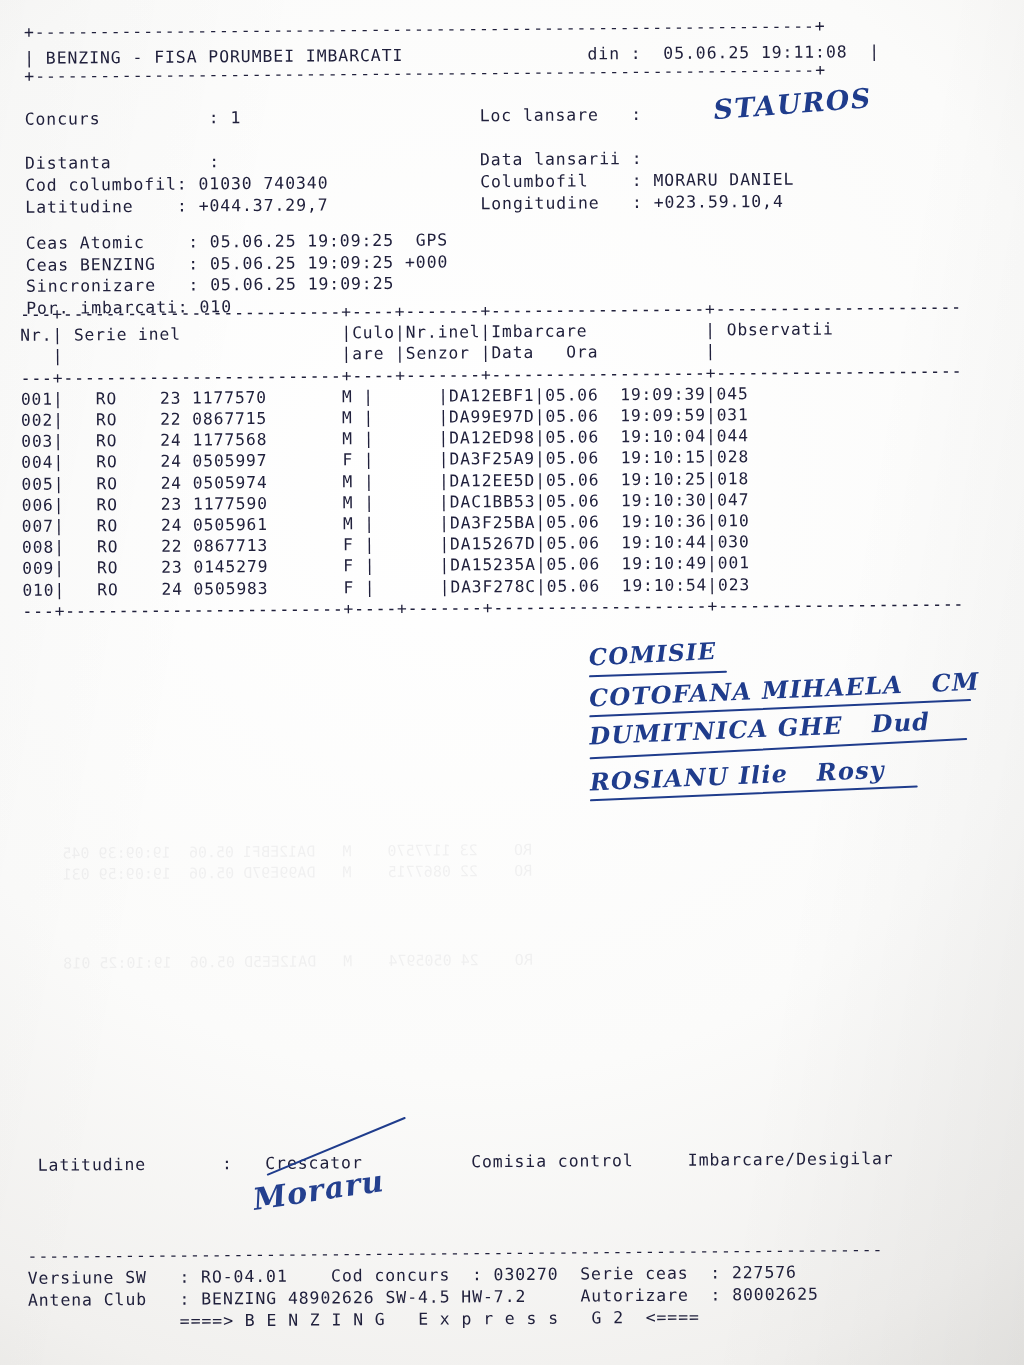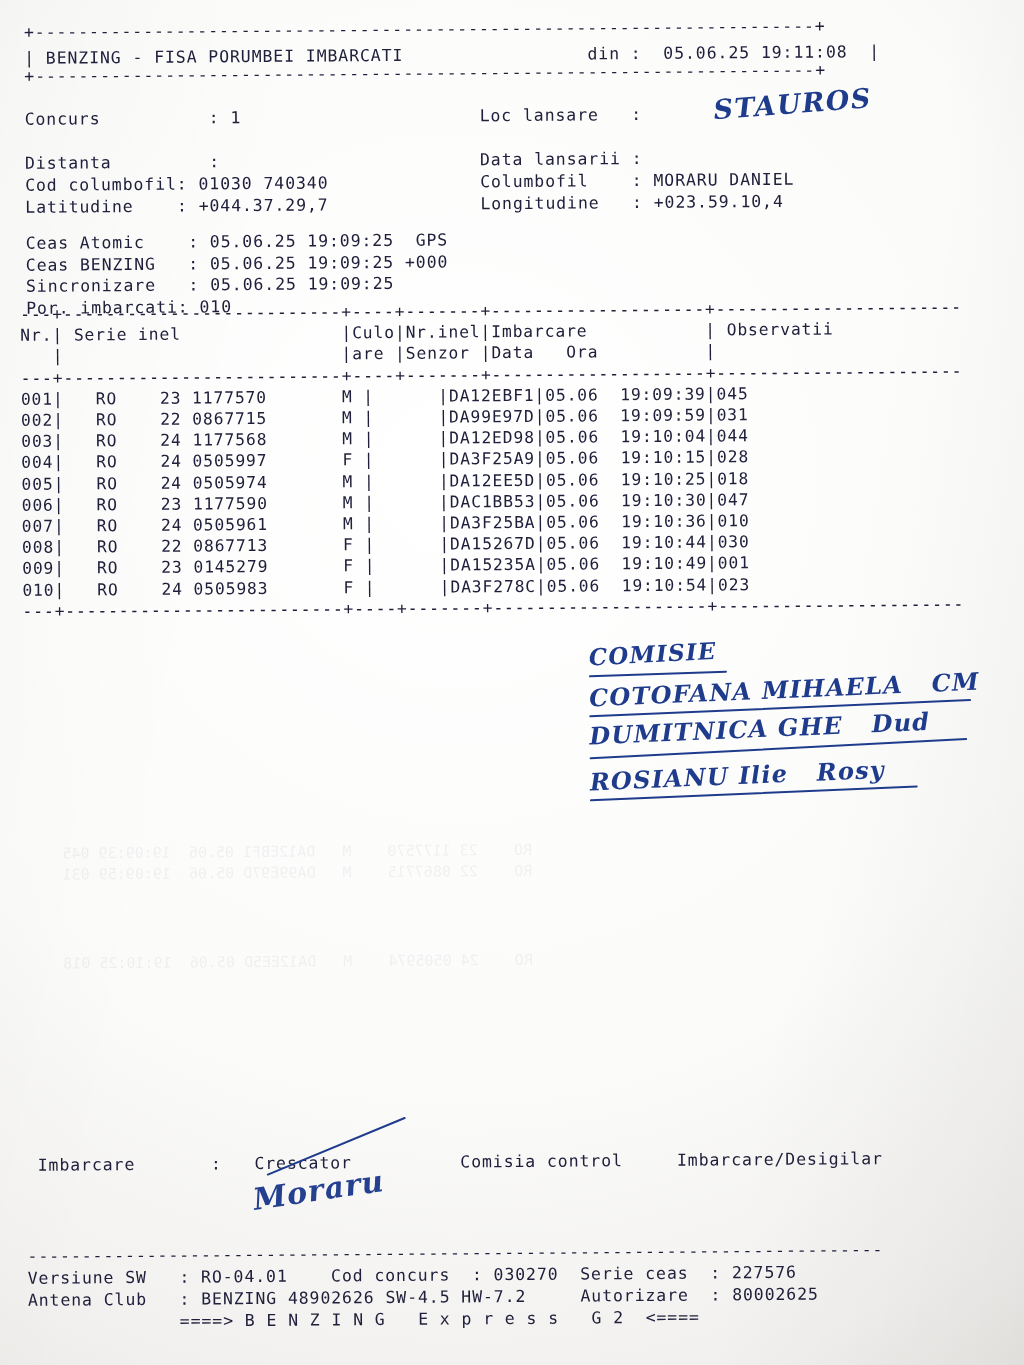--- a/index.html
+++ b/index.html
@@ -225,21 +225,21 @@
 
   <div class="hand" id="hw-comisie-1"><span>COTOFANA MIHAELA</span>   <span>CM</span></div>
   <div class="ink-line" id="ul-row1"></div>
 
   <div class="hand" id="hw-comisie-2"><span>DUMITNICA GHE</span>   <span>Dud</span></div>
   <div class="ink-line" id="ul-row2"></div>
 
   <div class="hand" id="hw-comisie-3"><span>ROSIANU Ilie</span>   <span>Rosy</span></div>
   <div class="ink-line" id="ul-row3"></div>
 
-  <div class="mono blk" id="sig-block"><span> <span>Imbarcare</span>       <span>:</span>   <span>Crescator</span>          <span>Comisia control</span>     <span>Imbarcare/Desigilar</span></span></div>
+  <div class="mono blk" id="sig-block"><span> <span>Latitudine</span>       <span>:</span>   <span>Crescator</span>          <span>Comisia control</span>     <span>Imbarcare/Desigilar</span></span></div>
 
   <div class="hand" id="hw-signature">Moraru</div>
   <div class="ink-line" id="sig-stroke"></div>
 
   <div class="mono blk" id="footer-block"><span>-------------------------------------------------------------------------------</span>
 <span>Versiune SW   : RO-04.01    Cod concurs  : 030270  Serie ceas  : 227576</span>
 <span>Antena Club   : BENZING 48902626 SW-4.5 HW-7.2     Autorizare  : 80002625</span>
 <span>              ====&gt; B E N Z I N G   E x p r e s s   G 2  &lt;====</span></div>
 
 </div>

